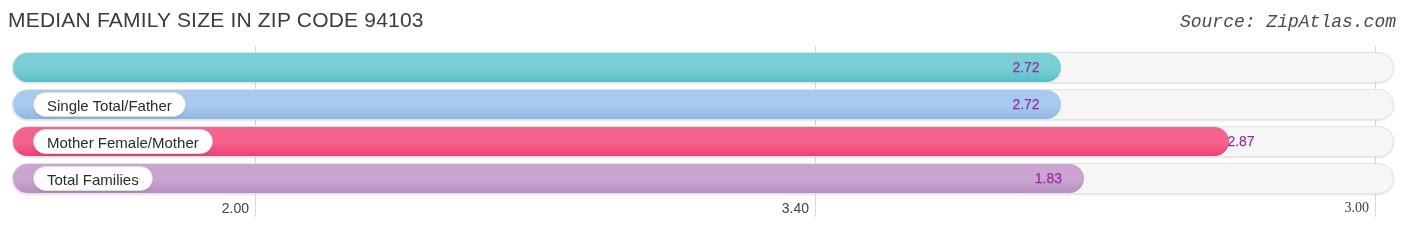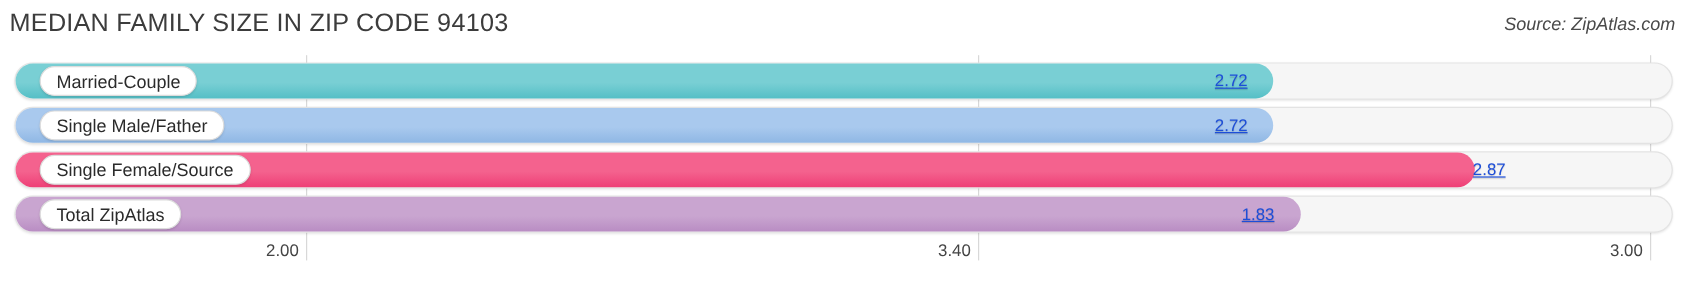--- a/index.html
+++ b/index.html
@@ -39,24 +39,25 @@
     font-size: 21px;
     font-weight: 400;
     letter-spacing: .2px;
     color: #3c3c3c;
     white-space: nowrap;
   }
   .chart-source {
     position: absolute;
     right: 10px;
     top: 12px;
-    font-size: 15px;
+    font-size: 18px;
     font-style: italic;
     color: #4a4a4a;
     white-space: nowrap;
+    font-family: Liberation Mono, monospace;
   }
 
   
   .plot {
     position: absolute;
     left: 0;
     top: 46px;
     width: 1406px;
     height: 154px;
   }
@@ -109,24 +110,23 @@
     border-radius: 15px;
     box-sizing: border-box;
   }
 
   .bar-value {
     position: absolute;
     top: 0;
     height: 31px;
     line-height: 31px;
     font-size: 14px;
-    color: #1d4ed8;
+    color: #a21caf;
     text-shadow: 0 1px 1px rgba(0,0,0,.18);
     white-space: nowrap;
-    text-decoration: underline;
   }
 
   
   .bar-label {
     position: absolute;
     left: 21px;
     top: 3px;
     height: 25px;
     line-height: 25px;
     padding: 0 13px;
@@ -179,45 +179,44 @@
     <div class="gridlines" id="gridlines">
         <div class="gridline" style="left: 255px;"></div>
         <div class="gridline" style="left: 815px;"></div>
         <div class="gridline" style="left: 1375px;"></div>
       </div>
     <div class="rows" id="rows">
         <div class="bar-row" style="top: 6px;">
           <div class="track"></div>
           <div class="bar-fill" style="width: 1048.4px; background: linear-gradient(rgb(121, 207, 212) 0%, rgb(121, 207, 212) 55%, rgb(85, 191, 198) 100%);"></div>
           <div class="bar-value" style="left: 1000.4px;">2.72</div>
-          <div class="bar-label">Married-Couple</div>
         </div>
         <div class="bar-row" style="top: 43px;">
           <div class="track"></div>
           <div class="bar-fill" style="width: 1048.4px; background: linear-gradient(rgb(169, 201, 238) 0%, rgb(169, 201, 238) 55%, rgb(143, 183, 228) 100%);"></div>
           <div class="bar-value" style="left: 1000.4px;">2.72</div>
-          <div class="bar-label">Single Male/Father</div>
+          <div class="bar-label">Single Total/Father</div>
         </div>
         <div class="bar-row" style="top: 80px;">
           <div class="track"></div>
           <div class="bar-fill" style="width: 1216.4px; background: linear-gradient(rgb(244, 98, 142) 0%, rgb(244, 98, 142) 55%, rgb(238, 63, 118) 100%);"></div>
           <div class="bar-value" style="left: 1168.4px; margin-left: 47px;">2.87</div>
-          <div class="bar-label">Single Female/Source</div>
+          <div class="bar-label">Mother Female/Mother</div>
         </div>
         <div class="bar-row" style="top: 117px;">
           <div class="track"></div>
           <div class="bar-fill" style="width: 1070.8px; background: linear-gradient(rgb(201, 165, 208) 0%, rgb(201, 165, 208) 55%, rgb(185, 141, 195) 100%);"></div>
           <div class="bar-value" style="left: 1022.8px;">1.83</div>
-          <div class="bar-label">Total ZipAtlas</div>
+          <div class="bar-label">Total Families</div>
         </div>
       </div>
   </div>
 
   <div class="axis" id="axis">
       <div class="tick-mark" style="left: 255px;"></div>
       <div class="tick-label" style="left: 255px;">2.00</div>
       <div class="tick-mark" style="left: 815px;"></div>
       <div class="tick-label" style="left: 815px;">3.40</div>
       <div class="tick-mark" style="left: 1375px;"></div>
-      <div class="tick-label" style="left: 1375px;">3.00</div>
+      <div class="tick-label" style="left: 1375px; font-family: Liberation Serif, serif;">3.00</div>
     </div>
 
 </div>
 
 </body></html>

